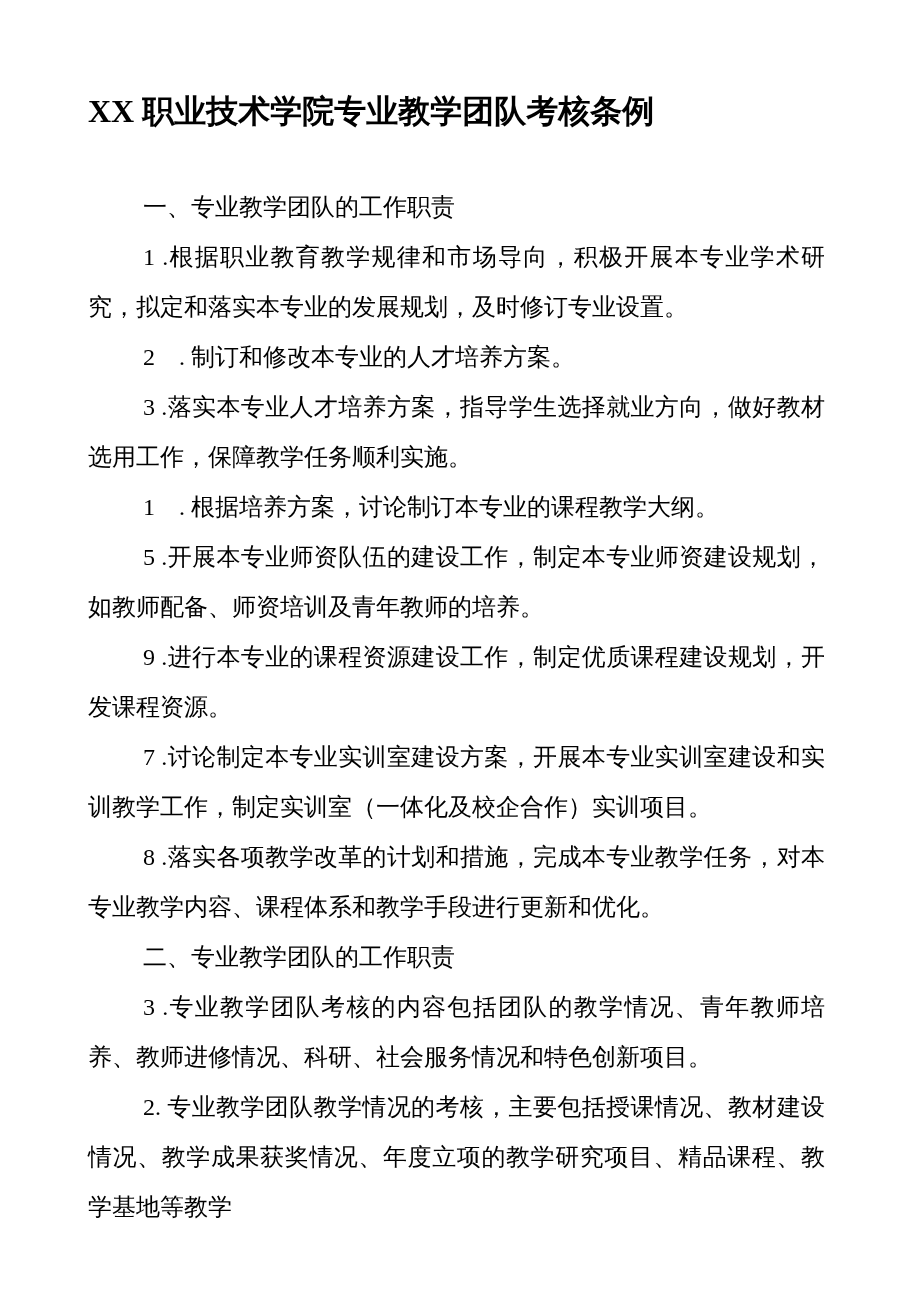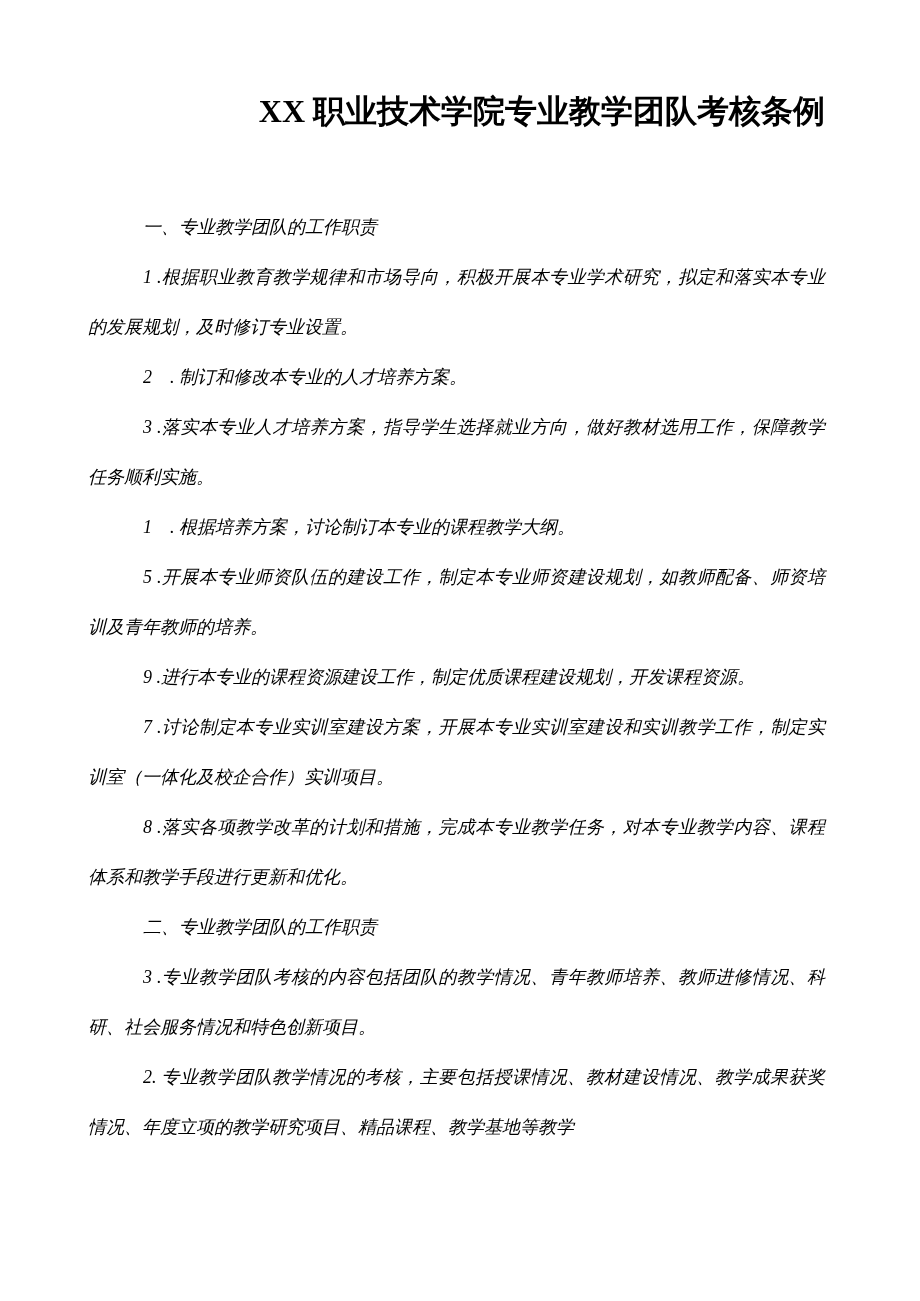--- a/index.html
+++ b/index.html
@@ -13,39 +13,38 @@
       height: 1301px;
       margin: 0;
       background: #ffffff;
       color: #000000;
       box-sizing: border-box;
       padding: 88px 95px 0 88px;
       overflow: hidden;
       font-family: "Liberation Serif", "DejaVu Serif", serif;
     }
     .title {
-      margin: 0 0 68px 0;
+      margin: 0 0 48px 0;
       font-size: 32px;
       line-height: 46px;
       font-weight: 700;
-      text-align: right;
+      text-align: left;
       white-space: pre-wrap;
       font-family: "Liberation Serif", "DejaVu Serif", serif;
     }
     .doc-body p {
       margin: 0;
-      font-size: 18px;
+      font-size: 24px;
       line-height: 50px;
       text-indent: 55px;
       text-align: justify;
       text-justify: inter-ideograph;
       white-space: pre-wrap;
       word-break: break-all;
       font-weight: 400;
-      font-style: italic;
     }
   </style>
 </head>
 <body>
 
 <div class="page">
   <h1 class="title">XX 职业技术学院专业教学团队考核条例</h1>
   <div class="doc-body">
       <p class="para heading">一、专业教学团队的工作职责</p>
       <p class="para item">1 .根据职业教育教学规律和市场导向，积极开展本专业学术研究，拟定和落实本专业的发展规划，及时修订专业设置。</p>

